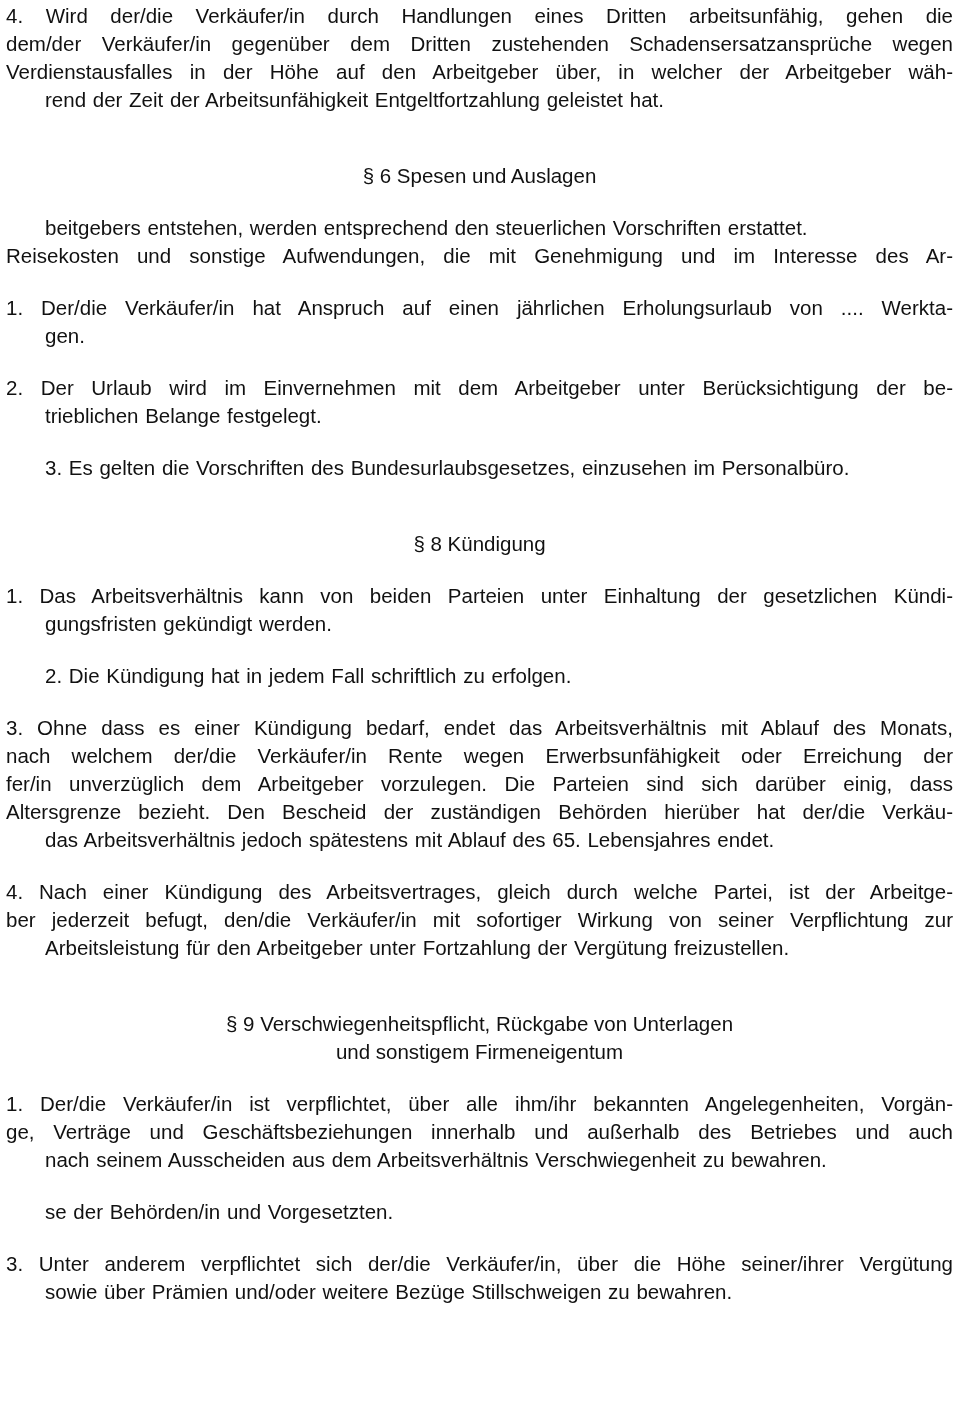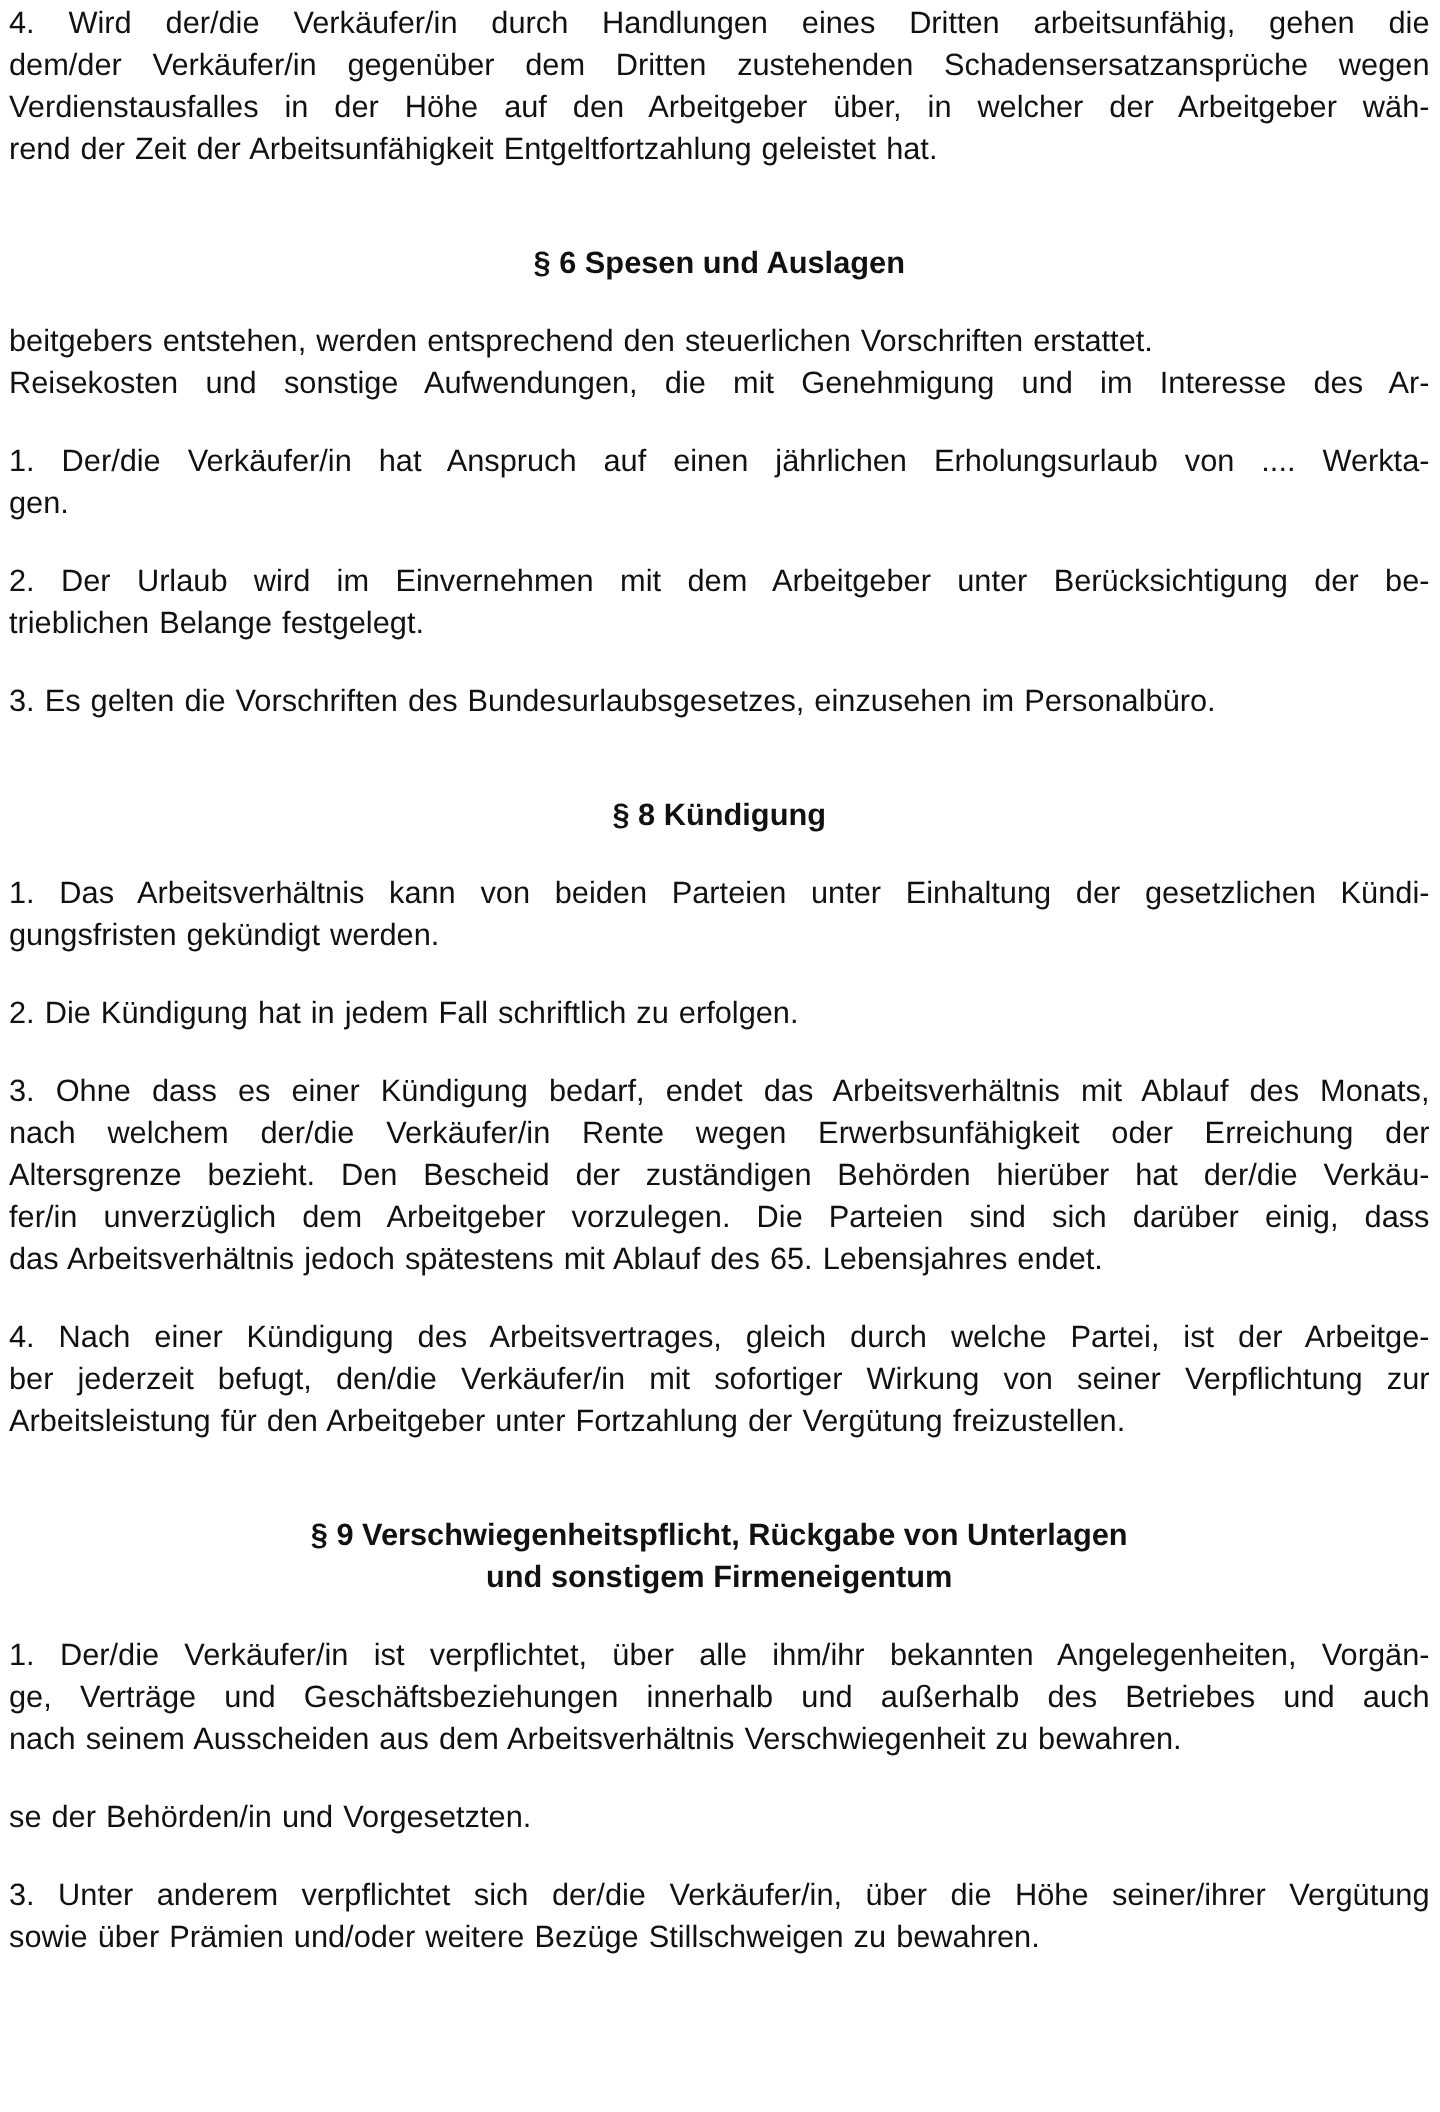--- a/index.html
+++ b/index.html
@@ -26,24 +26,25 @@
   .para.first {
     margin-top: 0;
   }
   .para .line {
     text-align: justify;
     text-align-last: justify;
     word-spacing: 1px;
   }
   .para .line.last {
     text-align-last: left;
+    margin-left: 39px;
   }
   .heading {
     margin: 48px 0 22px 0;
-    font-weight: bold;
+    font-weight: normal;
   }
   .heading .line,
   .heading .line.last {
     text-align: center;
     text-align-last: center;
   }
 </style>
 </head>
 <body>
 
@@ -78,22 +79,22 @@
   <div class="para">
       <div class="line">1. Das Arbeitsverhältnis kann von beiden Parteien unter Einhaltung der gesetzlichen Kündi-</div>
       <div class="line last">gungsfristen gekündigt werden.</div>
     </div>
   <div class="para">
       <div class="line last">2. Die Kündigung hat in jedem Fall schriftlich zu erfolgen.</div>
     </div>
   <div class="para">
       <div class="line">3. Ohne dass es einer Kündigung bedarf, endet das Arbeitsverhältnis mit Ablauf des Monats,</div>
       <div class="line">nach welchem der/die Verkäufer/in Rente wegen Erwerbsunfähigkeit oder Erreichung der</div>
+      <div class="line">fer/in unverzüglich dem Arbeitgeber vorzulegen. Die Parteien sind sich darüber einig, dass</div>
       <div class="line">Altersgrenze bezieht. Den Bescheid der zuständigen Behörden hierüber hat der/die Verkäu-</div>
-      <div class="line">fer/in unverzüglich dem Arbeitgeber vorzulegen. Die Parteien sind sich darüber einig, dass</div>
       <div class="line last">das Arbeitsverhältnis jedoch spätestens mit Ablauf des 65. Lebensjahres endet.</div>
     </div>
   <div class="para">
       <div class="line">4. Nach einer Kündigung des Arbeitsvertrages, gleich durch welche Partei, ist der Arbeitge-</div>
       <div class="line">ber jederzeit befugt, den/die Verkäufer/in mit sofortiger Wirkung von seiner Verpflichtung zur</div>
       <div class="line last">Arbeitsleistung für den Arbeitgeber unter Fortzahlung der Vergütung freizustellen.</div>
     </div>
   <div class="heading">
       <div class="line">§ 9 Verschwiegenheitspflicht, Rückgabe von Unterlagen</div>
       <div class="line last">und sonstigem Firmeneigentum</div>

